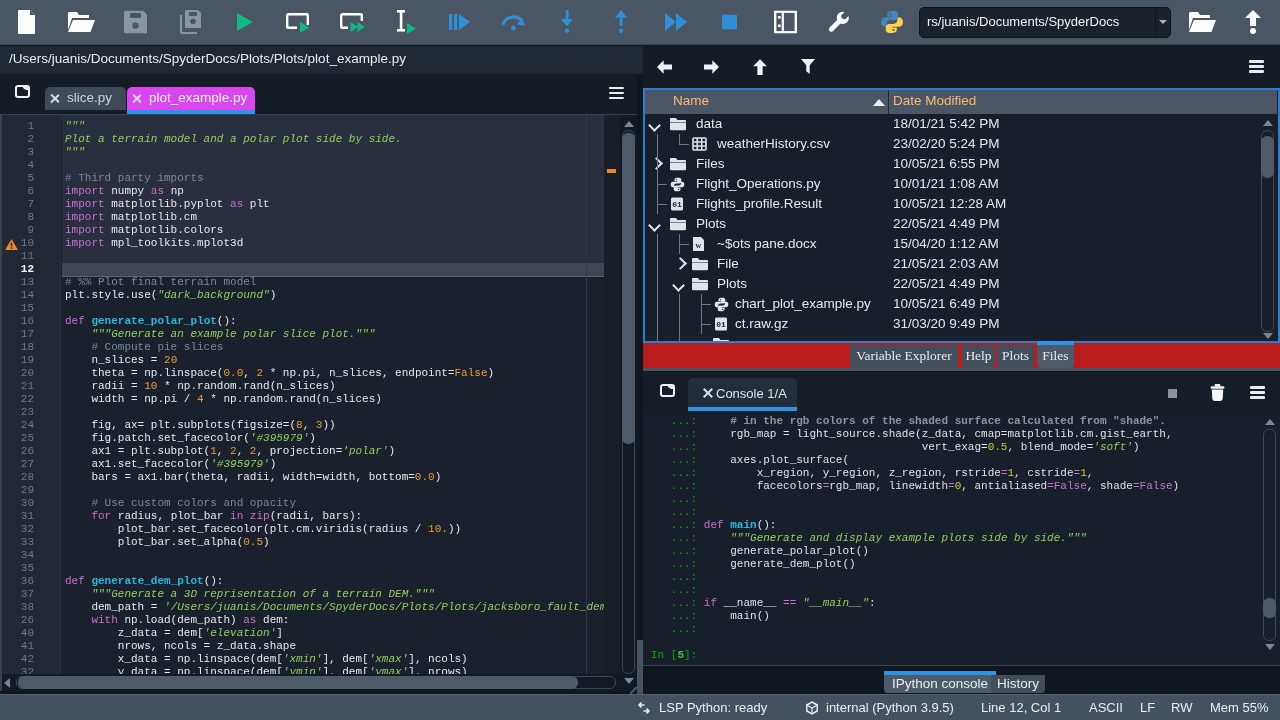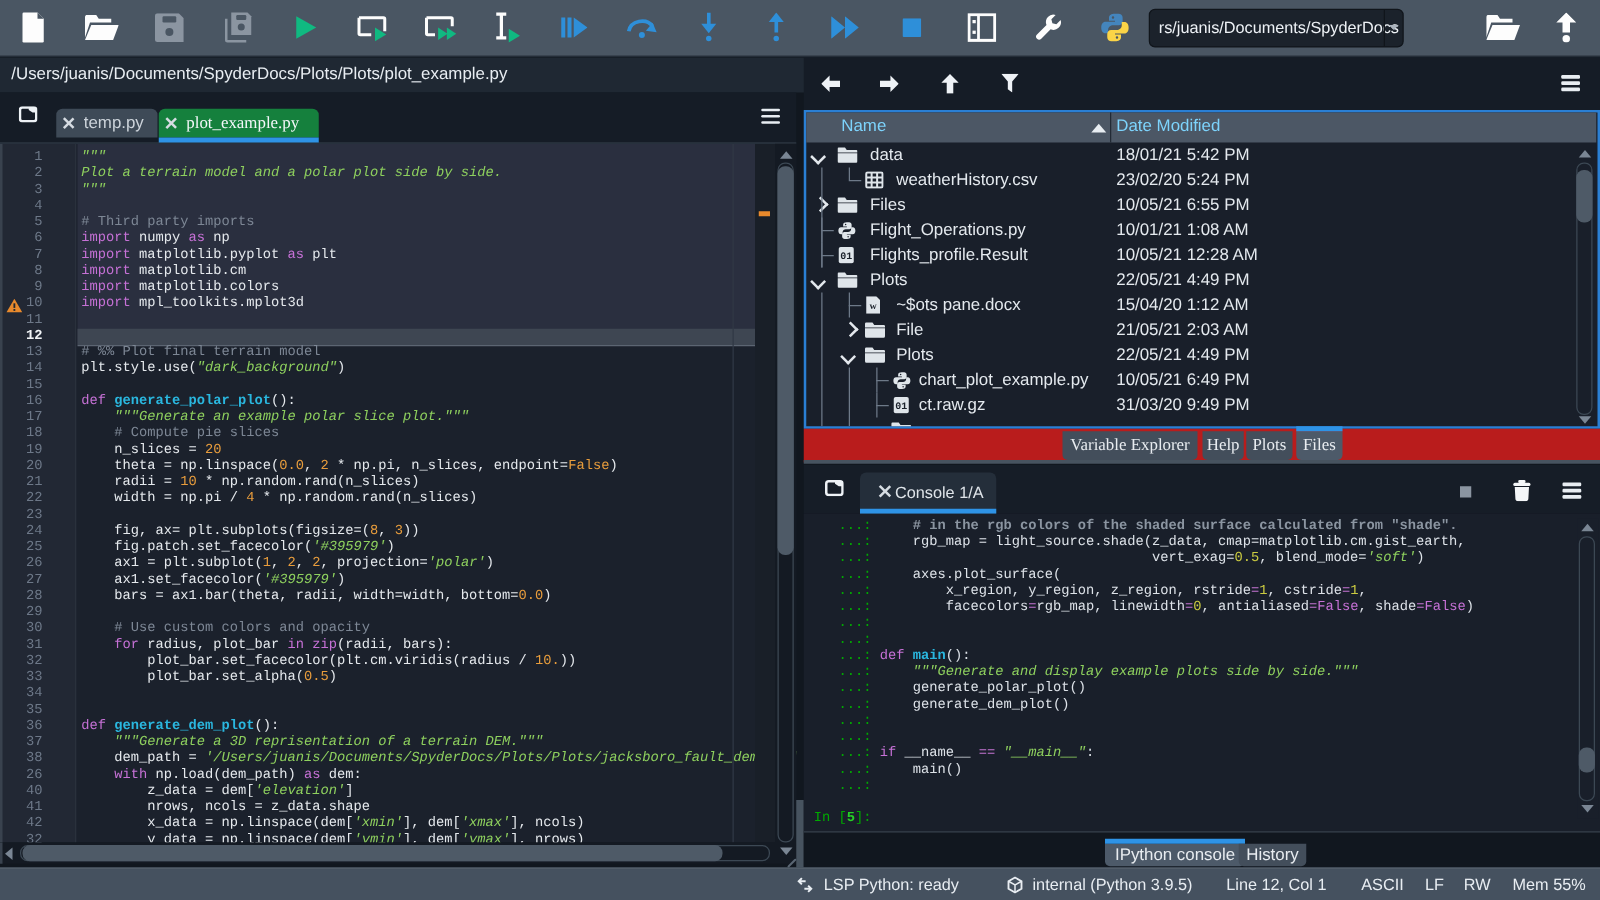--- a/index.html
+++ b/index.html
@@ -2,39 +2,39 @@
 <html><head><meta charset="utf-8"><style>
 * { margin:0; padding:0; box-sizing:border-box; }
 body { width:1280px; height:720px; overflow:hidden; background:#11171f;
   font-family:"Liberation Sans", sans-serif; position:relative; }
 .abs { position:absolute; }
 i { font-style:normal; }
 
 #toolbar { position:absolute; left:0; top:0; width:1280px; height:45px; background:#4a5663; border-bottom:1px solid #39434f; }
 .tbi { position:absolute; top:50%; transform:translateY(-50%); }
 .tbi svg { display:block; }
-#wdir { position:absolute; left:919px; top:7px; width:204px; height:31px; background:#1b222b; border:1px solid #10151b; border-radius:5px; }
+#wdir { position:absolute; left:919px; top:7px; width:252px; height:31px; background:#1b222b; border:1px solid #10151b; border-radius:5px; }
 #wdir .txt { position:absolute; left:7px; top:6px; font-size:13px; color:#eef2f6; white-space:nowrap; }
 #wdir .dd { position:absolute; right:0; top:0; width:15px; height:29px; border-left:1px solid #10151b; }
 #wdir .dd:after { content:""; position:absolute; left:3px; top:12px; border:4px solid transparent; border-top-color:#aab3bd; }
 
 #pathbar { position:absolute; left:0; top:46px; width:1280px; height:28px; background:#1f2833; }
 #pathbar div { position:absolute; left:9px; top:5px; font-size:13.5px; color:#e8edf2; }
 
 #tabbar { position:absolute; left:0; top:74px; width:637px; height:41px; background:#151c26; border-bottom:1px solid #39434f; }
 .browse { position:absolute; left:15px; top:11px; }
 #tabbar .ham, #ftoolbar .ham, #ctabbar .ham { position:absolute; width:15px; height:13px; }
 .ham i { position:absolute; left:0; width:15px; height:2.5px; background:#e8edf2; border-radius:1px; }
 .ham i:nth-child(1) { top:0; } .ham i:nth-child(2) { top:5px; } .ham i:nth-child(3) { top:10px; }
 .tab { position:absolute; top:13px; height:23px; background:#3e4a57; border-radius:5px 5px 0 0; color:#ccd3da; font-size:13.5px; }
 .tab .x { position:absolute; left:5px; top:6.5px; width:10px; height:10px; }
 .tab .x:before, .tab .x:after { content:""; position:absolute; left:4.2px; top:-0.5px; width:1.7px; height:11px; background:#d6dce2; }
 .tab .x:before { transform:rotate(45deg); } .tab .x:after { transform:rotate(-45deg); }
 .tab .lbl { position:absolute; left:22px; top:2.5px; white-space:nowrap; }
-.tab.active { background:#15803d; color:#f4f7fa;font-family:Liberation Serif, serif; }
+.tab.active { background:#d946ef; color:#f4f7fa; }
 .tab.active:after { content:""; position:absolute; left:0; right:0; bottom:-4px; height:4px; background:#2e93e6; }
 
 #editor { position:absolute; left:0; top:115px; width:637px; height:559px; background:#1b212c; overflow:hidden; }
 #gutter { position:absolute; left:0; top:0; width:61px; height:559px; background:#222834; border-right:1px solid #2a313c; }
 .gn { position:absolute; width:34px; text-align:right; font:11px "Liberation Mono",monospace; line-height:13px; color:#6d7888; left:0; }
 .gn.cur { color:#f2f5f8; font-weight:bold; }
 #cellhl { position:absolute; left:62px; top:0; width:542px; height:161px; background:#2a2f3f; }
 #curline { position:absolute; left:62px; top:148px; width:542px; height:13px; background:#3e4652; }
 #cellline { position:absolute; left:62px; top:161px; width:542px; height:1px; background:#5c6572; }
 #colline { position:absolute; left:586px; top:0; width:1px; height:559px; background:#303945; }
@@ -224,21 +224,21 @@
 <div id="pathbar">
     <div>/Users/juanis/Documents/SpyderDocs/Plots/Plots/plot_example.py</div>
   </div>
 <div id="tabbar">
   <svg class="browse" width="15" height="13" viewBox="0 0 15 13">
       <rect x="1" y="1" width="13" height="11" rx="2" fill="none" stroke="#eef2f6" stroke-width="2"></rect>
       <path fill="#eef2f6" d="M8 1h5a1 1 0 0 1 1 1v3H11L8 3z"></path>
     </svg>
   <div class="tab" style="left:45px;width:81px">
       <div class="x"></div>
-      <div class="lbl">temp.py</div>
+      <div class="lbl">slice.py</div>
     </div>
   <div class="tab active" style="left:127px;width:128px">
       <div class="x"></div>
       <div class="lbl">plot_example.py</div>
     </div>
   <div class="ham" style="left:609px;top:12.5px">
       <i></i>
       <i></i>
       <i></i>
     </div>
@@ -375,21 +375,21 @@
   <svg class="abs" style="left:158px;top:13px" width="14" height="15" viewBox="0 0 16 17">
       <path fill="#eef2f6" d="M0 0h16l-6 7v10l-4-3V7z"></path>
     </svg>
   <div class="ham" style="position:absolute;left:606px;top:14px">
       <i></i>
       <i></i>
       <i></i>
     </div>
 </div>
 <div id="fbox"></div>
-<div id="fheader2" class="abs" style="left:645px;top:90px;width:632px;height:24px;background:#4c5765;color:#7dd3fc;font-size:13.5px;z-index:3">
+<div id="fheader2" class="abs" style="left:645px;top:90px;width:632px;height:24px;background:#4c5765;color:#fdba74;font-size:13.5px;z-index:3">
   <div class="abs" style="left:28px;top:3px">Name</div>
   <div class="arr" style="left:228px;top:9px;border:6px solid transparent;border-bottom:7px solid #e8edf2;border-top:none;position:absolute"></div>
   <div class="abs" style="left:243px;top:0;width:1px;height:24px;background:#222a35"></div>
   <div class="abs" style="left:248px;top:3px">Date Modified</div>
 </div>
 <div id="ftree" class="abs" style="left:0;top:0;width:1280px;height:720px;clip-path:inset(114px 3px 379px 645px);z-index:2">
     <div class="chev open" style="left:650px;top:121px"></div>
     <div class="ticon" style="left:670px;top:117px"><svg width="16" height="14" viewBox="0 0 16 14">
         <path fill="#dfe5ea" d="M1 1h5l1.4 2H15a1 1 0 0 1 1 1v1H0V2a1 1 0 0 1 1-1z"></path>
         <path fill="#dfe5ea" d="M0 5.6h16V12a1.2 1.2 0 0 1-1.2 1.2H1.2A1.2 1.2 0 0 1 0 12z"></path>

